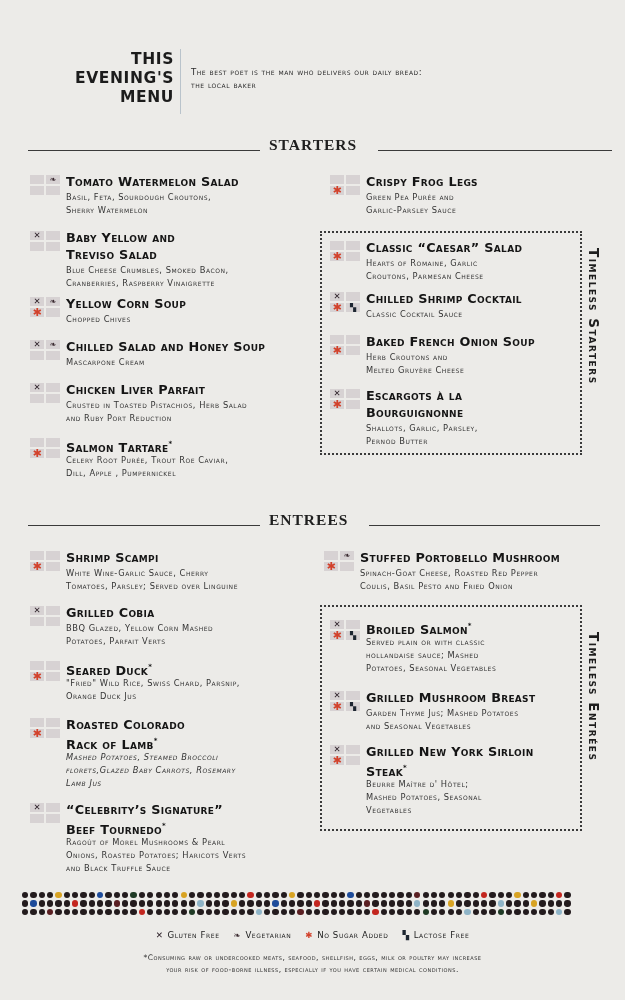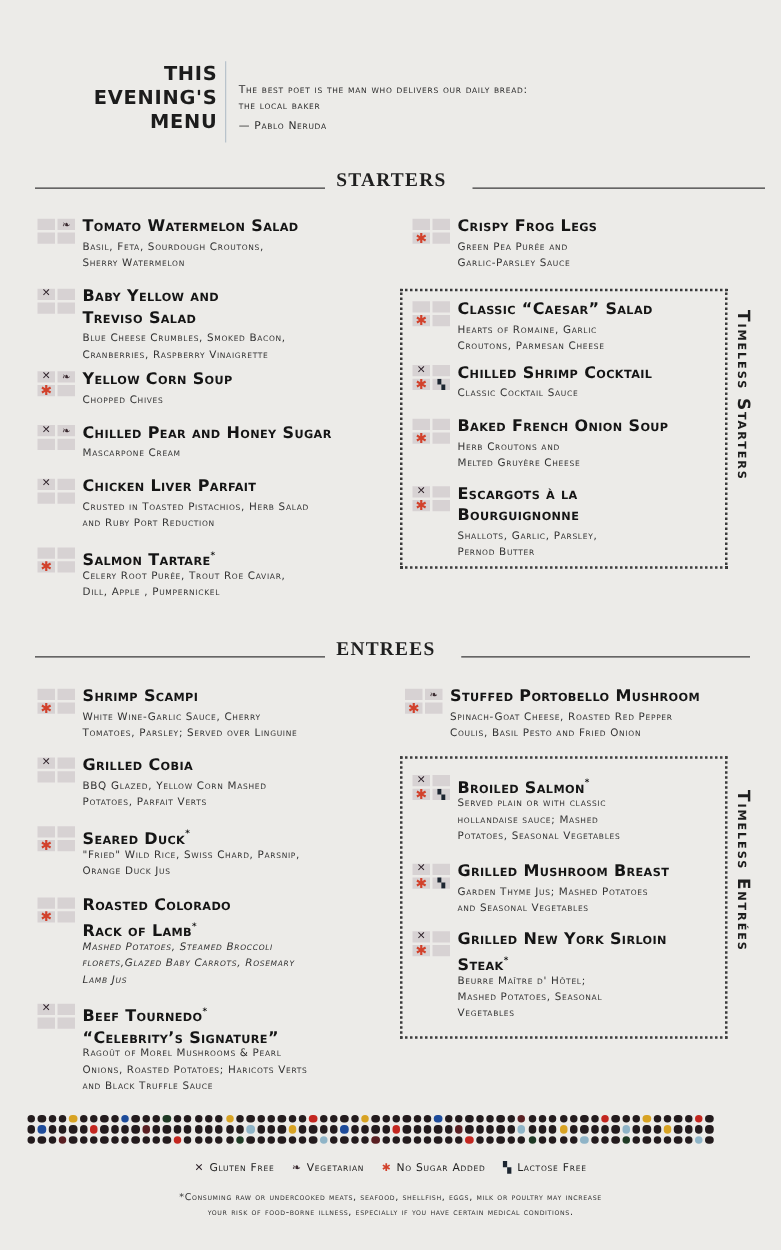--- a/index.html
+++ b/index.html
@@ -76,21 +76,20 @@
 
 <div class="abs head-title">
   <div>THIS</div>
   <div>EVENING'S</div>
   <div>MENU</div>
 </div>
 <div class="abs head-rule"></div>
 <div class="abs head-quote">
   <div>The best poet is the man who delivers our daily bread:</div>
   <div>the local baker</div>
-  <div class="author">— Pablo Neruda</div>
 </div>
 
 <div class="abs section-head" style="top:136px;">
   <div class="line" style="left:0;width:232px;"></div>
   <div class="label" style="left:241px;">STARTERS</div>
   <div class="line" style="left:350px;width:234px;"></div>
 </div>
 
 <div id="items">
     <div class="item" style="left: 30px; top: 173px; width: 270px;">
@@ -139,21 +138,21 @@
       </div>
     </div>
     <div class="item" style="left: 30px; top: 338px; width: 270px;">
       <div class="grid">
         <div class="cell on-gf">✕</div>
         <div class="cell on-veg">❧</div>
         <div class="cell"></div>
         <div class="cell"></div>
       </div>
       <div class="name">
-        <div><span>Chilled Pear and Honey Sugar</span></div>
+        <div><span>Chilled Salad and Honey Soup</span></div>
       </div>
       <div class="desc" style="top: 18px;">
         <div>Mascarpone Cream</div>
       </div>
     </div>
     <div class="item" style="left: 30px; top: 381px; width: 270px;">
       <div class="grid">
         <div class="cell on-gf">✕</div>
         <div class="cell"></div>
         <div class="cell"></div>
@@ -320,22 +319,22 @@
       </div>
     </div>
     <div class="item" style="left: 30px; top: 801px; width: 270px;">
       <div class="grid">
         <div class="cell on-gf">✕</div>
         <div class="cell"></div>
         <div class="cell"></div>
         <div class="cell"></div>
       </div>
       <div class="name">
+        <div><span>“Celebrity’s Signature”</span></div>
         <div><span>Beef Tournedo</span><sup>*</sup></div>
-        <div><span>“Celebrity’s Signature”</span></div>
       </div>
       <div class="desc" style="top: 35px;">
         <div>Ragoût of Morel Mushrooms &amp; Pearl</div>
         <div>Onions, Roasted Potatoes; Haricots Verts</div>
         <div>and Black Truffle Sauce</div>
       </div>
     </div>
     <div class="item" style="left: 324px; top: 549px; width: 270px;">
       <div class="grid">
         <div class="cell"></div>

